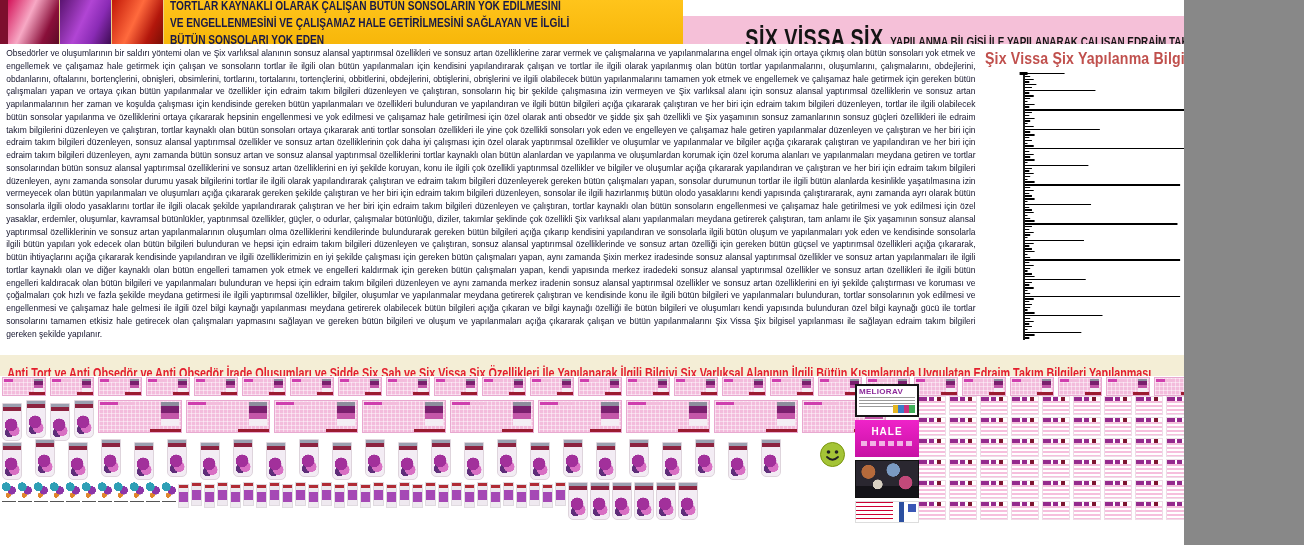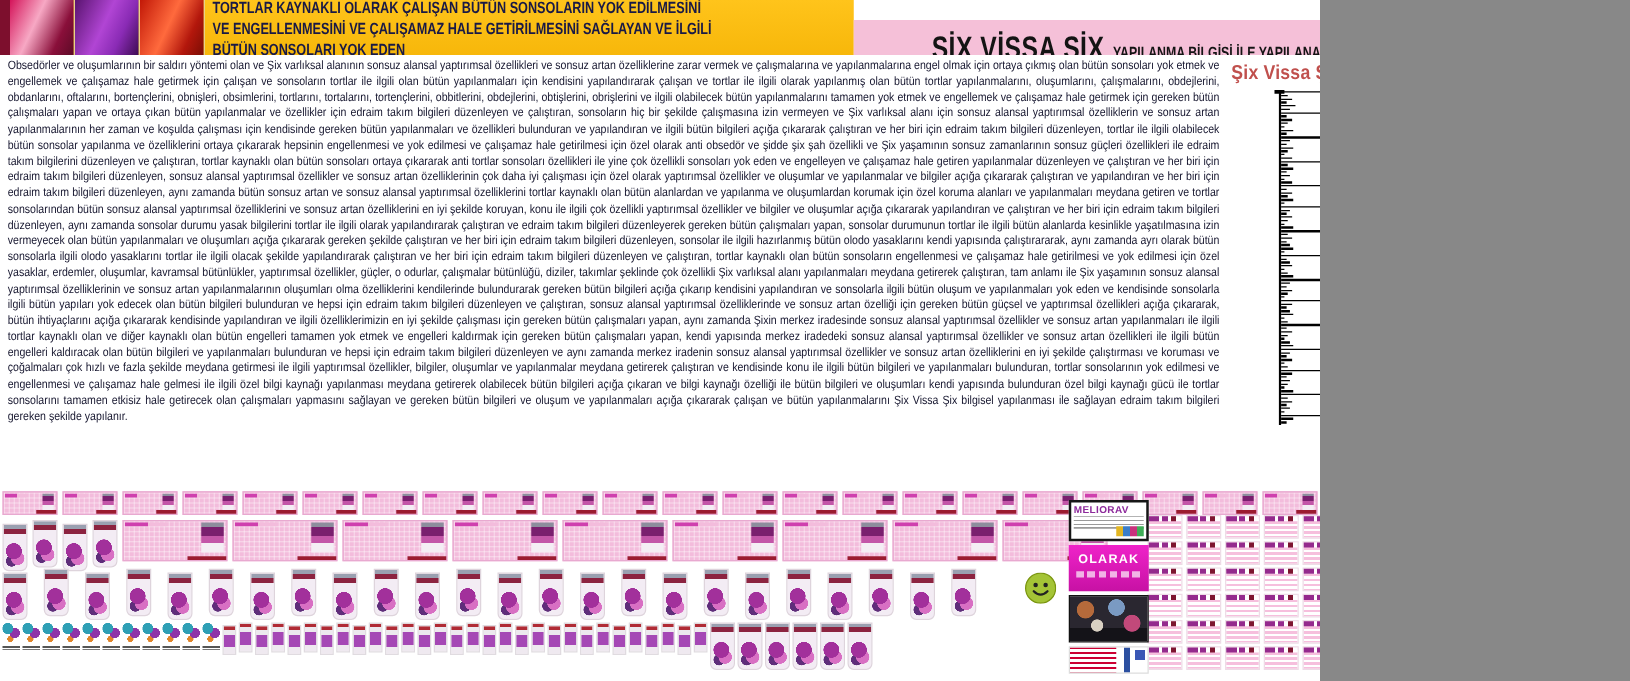--- a/index.html
+++ b/index.html
@@ -1,17 +1,17 @@
 <!DOCTYPE html>
 <html><head>
 <meta charset="utf-8">
 <style>
   html,body{margin:0;padding:0;background:#888;}
   *{box-sizing:border-box;}
-  #root{position:relative;width:1056px;height:545px;background:#fff;overflow:hidden;
+  #root{position:relative;width:1184px;height:545px;background:#fff;overflow:hidden;
         font-family:"Liberation Sans",sans-serif;}
 
   
   .header{position:absolute;left:0;top:0;width:683px;height:44px;background:linear-gradient(180deg,#ffc41b,#f7b70a);display:flex;align-items:center;}
   .header-edge{position:absolute;left:0;top:0;width:8px;height:44px;background:#7d0f2d;}
   .header-imgs{display:flex;margin-left:8px;height:44px;}
   .h-img{width:52px;height:44px;border-right:1px solid #e9d28a;}
   .h-img.red{background:linear-gradient(115deg,#d4145a,#f7a8c4 40%,#8a0f3a 75%,#5c0a26);}
   .h-img.purple{background:linear-gradient(115deg,#5a1470,#b145d4 45%,#8a2bb5 70%,#3d0b52);}
   .h-img.crimson{background:linear-gradient(115deg,#c21807,#ff6a3d 45%,#b3170c 75%,#7a0d04);}
@@ -37,21 +37,21 @@
   .bar{height:1.35px;background:#000;}
 
   
   .banner{position:absolute;left:0;top:355px;width:1206px;height:37px;background:#f4eed6;
     border-bottom:2px solid #c9ba7c;overflow:hidden;}
   .banner-text{width:1640px;transform:scaleX(0.72);transform-origin:0 50%;
     font-weight:bold;font-size:15px;color:#e31e2d;padding:9px 0 0 10px;white-space:nowrap;}
   .right-strip{position:absolute;left:1206px;top:58px;width:7px;height:334px;background:#cfc083;}
 
   
-  .bottom{position:absolute;left:0;top:392px;width:1206px;height:153px;background:#fff;}
+  .bottom{position:absolute;left:0;top:376px;width:1206px;height:153px;background:#fff;}
   .row{position:absolute;display:flex;}
   .row-a{left:2px;top:1px;gap:4px;}
   .row-b{left:2px;top:24px;gap:4px;align-items:flex-start;}
   .row-c{left:2px;top:63px;gap:13px;}
   .row-d{left:2px;top:106px;gap:2px;align-items:flex-start;}
 
   .wide-card{position:relative;background:#f3bcdc;border:1px solid #e8a9d0;
     background-image:linear-gradient(rgba(255,255,255,.45) 1px,transparent 1px),
                      linear-gradient(90deg,rgba(255,255,255,.45) 1px,transparent 1px);
     background-size:4px 4px;}
@@ -249,20 +249,23 @@
             <div class="bar" style="width: 3.2px;"></div>
             <div class="bar" style="width: 64px;"></div>
             <div class="bar" style="width: 11.2px;"></div>
             <div class="bar" style="width: 4.8px;"></div>
           </div>
       </div>
       <div class="bodytext">Obsedörler ve oluşumlarının bir saldırı yöntemi olan ve Şix varlıksal alanının sonsuz alansal yaptırımsal özellikleri ve sonsuz artan özelliklerine zarar vermek ve çalışmalarına ve yapılanmalarına engel olmak için ortaya çıkmış olan bütün sonsoları yok etmek ve engellemek ve çalışamaz hale getirmek için çalışan ve sonsoların tortlar ile ilgili olan bütün yapılanmaları için kendisini yapılandırarak çalışan ve tortlar ile ilgili olarak yapılanmış olan bütün tortlar yapılanmalarını, oluşumlarını, çalışmalarını, obdejlerini, obdanlarını, oftalarını, bortençlerini, obnişleri, obsimlerini, tortlarını, tortalarını, tortençlerini, obbitlerini, obdejlerini, obtişlerini, obrişlerini ve ilgili olabilecek bütün yapılanmalarını tamamen yok etmek ve engellemek ve çalışamaz hale getirmek için gereken bütün çalışmaları yapan ve ortaya çıkan bütün yapılanmalar ve özellikler için edraim takım bilgileri düzenleyen ve çalıştıran, sonsoların hiç bir şekilde çalışmasına izin vermeyen ve Şix varlıksal alanı için sonsuz alansal yaptırımsal özelliklerin ve sonsuz artan yapılanmalarının her zaman ve koşulda çalışması için kendisinde gereken bütün yapılanmaları ve özellikleri bulunduran ve yapılandıran ve ilgili bütün bilgileri açığa çıkararak çalıştıran ve her biri için edraim takım bilgileri düzenleyen, tortlar ile ilgili olabilecek bütün sonsolar yapılanma ve özelliklerini ortaya çıkararak hepsinin engellenmesi ve yok edilmesi ve çalışamaz hale getirilmesi için özel olarak anti obsedör ve şidde şix şah özellikli ve Şix yaşamının sonsuz zamanlarının sonsuz güçleri özellikleri ile edraim takım bilgilerini düzenleyen ve çalıştıran, tortlar kaynaklı olan bütün sonsoları ortaya çıkararak anti tortlar sonsoları özellikleri ile yine çok özellikli sonsoları yok eden ve engelleyen ve çalışamaz hale getiren yapılanmalar düzenleyen ve çalıştıran ve her biri için edraim takım bilgileri düzenleyen, sonsuz alansal yaptırımsal özellikler ve sonsuz artan özelliklerinin çok daha iyi çalışması için özel olarak yaptırımsal özellikler ve oluşumlar ve yapılanmalar ve bilgiler açığa çıkararak çalıştıran ve yapılandıran ve her biri için edraim takım bilgileri düzenleyen, aynı zamanda bütün sonsuz artan ve sonsuz alansal yaptırımsal özelliklerini tortlar kaynaklı olan bütün alanlardan ve yapılanma ve oluşumlardan korumak için özel koruma alanları ve yapılanmaları meydana getiren ve tortlar sonsolarından bütün sonsuz alansal yaptırımsal özelliklerini ve sonsuz artan özelliklerini en iyi şekilde koruyan, konu ile ilgili çok özellikli yaptırımsal özellikler ve bilgiler ve oluşumlar açığa çıkararak yapılandıran ve çalıştıran ve her biri için edraim takım bilgileri düzenleyen, aynı zamanda sonsolar durumu yasak bilgilerini tortlar ile ilgili olarak yapılandırarak çalıştıran ve edraim takım bilgileri düzenleyerek gereken bütün çalışmaları yapan, sonsolar durumunun tortlar ile ilgili bütün alanlarda kesinlikle yaşatılmasına izin vermeyecek olan bütün yapılanmaları ve oluşumları açığa çıkararak gereken şekilde çalıştıran ve her biri için edraim takım bilgileri düzenleyen, sonsolar ile ilgili hazırlanmış bütün olodo yasaklarını kendi yapısında çalıştırararak, aynı zamanda ayrı olarak bütün sonsolarla ilgili olodo yasaklarını tortlar ile ilgili olacak şekilde yapılandırarak çalıştıran ve her biri için edraim takım bilgileri düzenleyen ve çalıştıran, tortlar kaynaklı olan bütün sonsoların engellenmesi ve çalışamaz hale getirilmesi ve yok edilmesi için özel yasaklar, erdemler, oluşumlar, kavramsal bütünlükler, yaptırımsal özellikler, güçler, o odurlar, çalışmalar bütünlüğü, diziler, takımlar şeklinde çok özellikli Şix varlıksal alanı yapılanmaları meydana getirerek çalıştıran, tam anlamı ile Şix yaşamının sonsuz alansal yaptırımsal özelliklerinin ve sonsuz artan yapılanmalarının oluşumları olma özelliklerini kendilerinde bulundurarak gereken bütün bilgileri açığa çıkarıp kendisini yapılandıran ve sonsolarla ilgili bütün oluşum ve yapılanmaları yok eden ve kendisinde sonsolarla ilgili bütün yapıları yok edecek olan bütün bilgileri bulunduran ve hepsi için edraim takım bilgileri düzenleyen ve çalıştıran, sonsuz alansal yaptırımsal özelliklerinde ve sonsuz artan özelliği için gereken bütün güçsel ve yaptırımsal özellikleri açığa çıkararak, bütün ihtiyaçlarını açığa çıkararak kendisinde yapılandıran ve ilgili özelliklerimizin en iyi şekilde çalışması için gereken bütün çalışmaları yapan, aynı zamanda Şixin merkez iradesinde sonsuz alansal yaptırımsal özellikler ve sonsuz artan yapılanmaları ile ilgili tortlar kaynaklı olan ve diğer kaynaklı olan bütün engelleri tamamen yok etmek ve engelleri kaldırmak için gereken bütün çalışmaları yapan, kendi yapısında merkez iradedeki sonsuz alansal yaptırımsal özellikler ve sonsuz artan özellikleri ile ilgili bütün engelleri kaldıracak olan bütün bilgileri ve yapılanmaları bulunduran ve hepsi için edraim takım bilgileri düzenleyen ve aynı zamanda merkez iradenin sonsuz alansal yaptırımsal özellikler ve sonsuz artan özelliklerini en iyi şekilde çalıştırması ve koruması ve çoğalmaları çok hızlı ve fazla şekilde meydana getirmesi ile ilgili yaptırımsal özellikler, bilgiler, oluşumlar ve yapılanmalar meydana getirerek çalıştıran ve kendisinde konu ile ilgili bütün bilgileri ve yapılanmaları bulunduran, tortlar sonsolarının yok edilmesi ve engellenmesi ve çalışamaz hale gelmesi ile ilgili özel bilgi kaynağı yapılanması meydana getirerek olabilecek bütün bilgileri açığa çıkaran ve bilgi kaynağı özelliği ile bütün bilgileri ve oluşumları kendi yapısında bulunduran özel bilgi kaynağı gücü ile tortlar sonsolarını tamamen etkisiz hale getirecek olan çalışmaları yapmasını sağlayan ve gereken bütün bilgileri ve oluşum ve yapılanmaları açığa çıkararak çalışan ve bütün yapılanmalarını Şix Vissa Şix bilgisel yapılanması ile sağlayan edraim takım bilgileri gereken şekilde yapılanır.</div>
     </div>
   </div>
 
+  <div class="banner">
+    <div class="banner-text">Anti Tort ve Anti Obsedör ve Anti Obsedör İrade Oluşumları ve Şidde Şix Şah ve Şix Vissa Şix Özellikleri İle Yapılanarak İlgili Bilgiyi Şix Varlıksal Alanının İlgili Bütün Kısımlarında Uygulatan Edraim Takım Bilgileri Yapılanması</div>
+  </div>
   <div class="right-strip"></div>
 
   <div class="bottom">
     <div class="row row-a">
         <div class="wide-card sm">
           <span class="tag"></span>
         </div>
         <div class="wide-card sm">
           <span class="tag"></span>
         </div>
@@ -507,21 +510,21 @@
       <circle cx="16.5" cy="10" r="1.8" fill="#222"></circle>
       <path d="M7 15 q5.5 5.5 11 0" stroke="#222" stroke-width="1.8" fill="none" stroke-linecap="round"></path>
     </svg>
 
     <div class="label-stack">
       <div class="lbl-meliorav">
         <div class="lbl-word">MELIORAV</div>
         <div class="lines"></div>
       </div>
       <div class="lbl-nomex">
-        <span>OLARAK</span>
+        <span>HALE</span>
         <div class="sub"></div>
       </div>
       <div class="lbl-collage"></div>
       <div class="lbl-small"></div>
     </div>
   </div>
 
   <div class="sidebar">
     <div class="tall-wrap">
         <div class="tall-card"></div>

